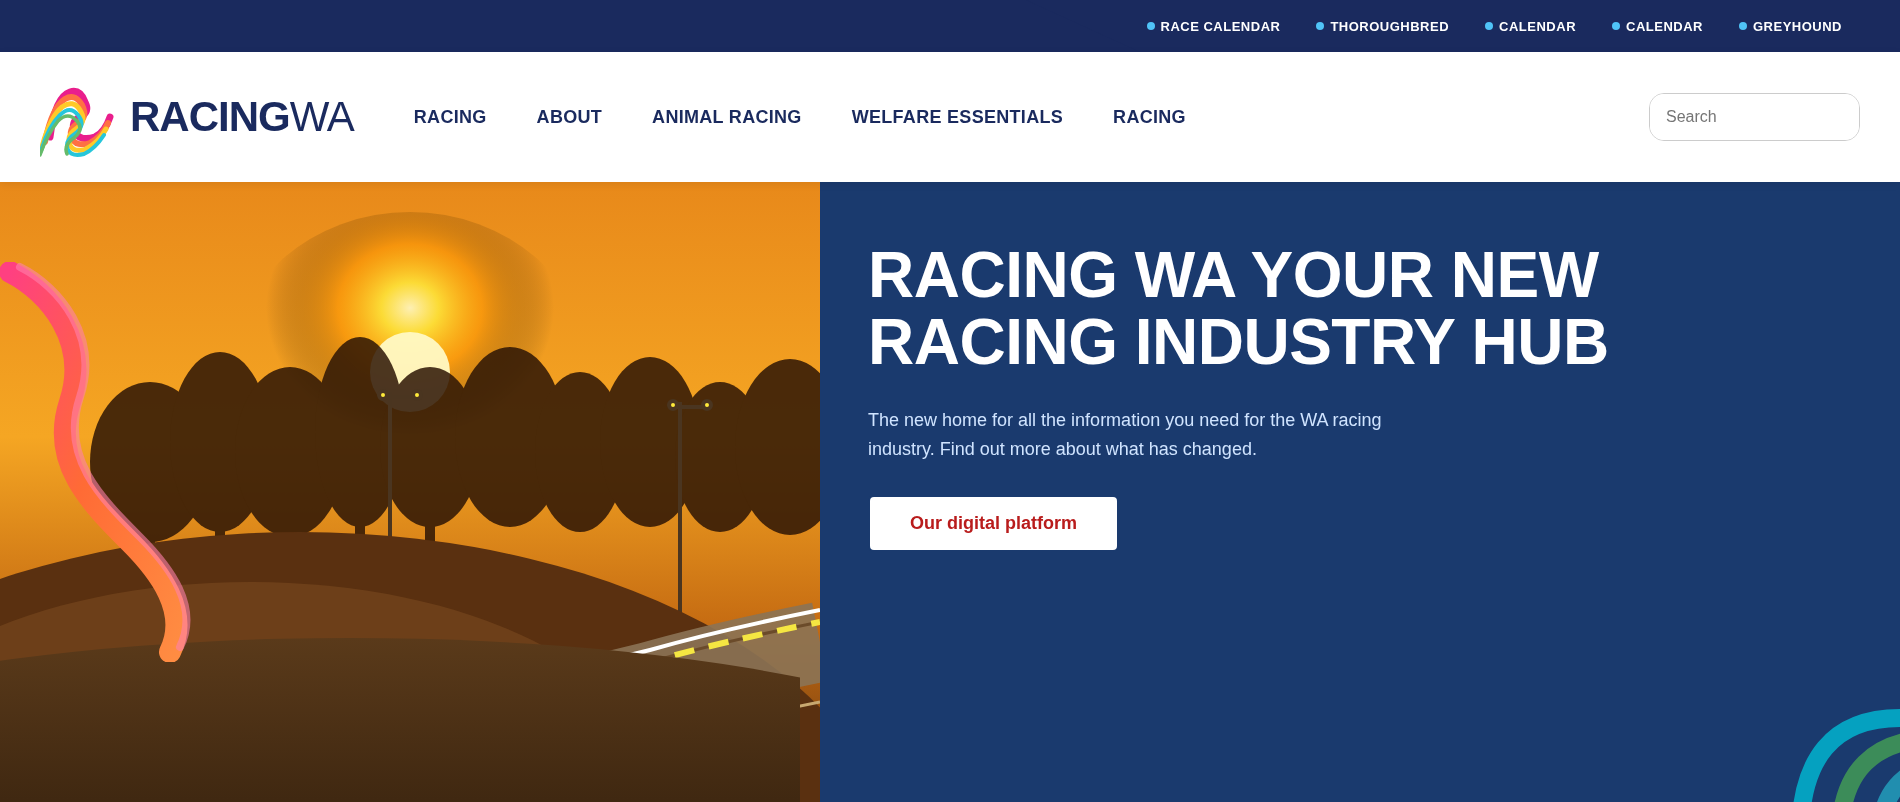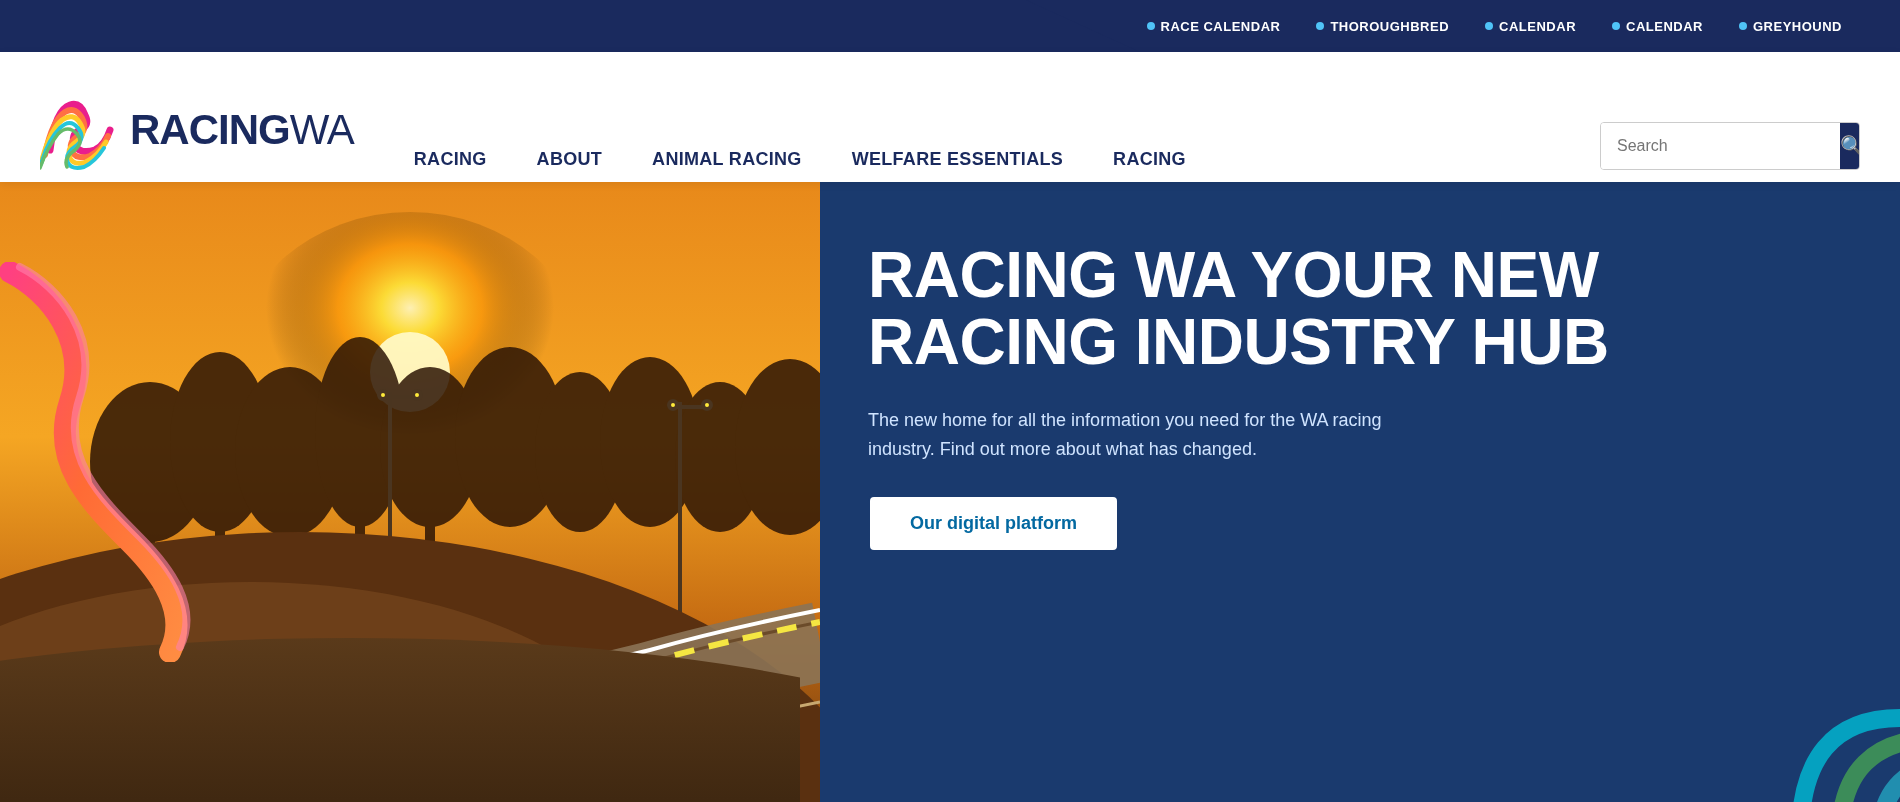--- a/index.html
+++ b/index.html
@@ -46,21 +46,21 @@
       height: 8px;
       border-radius: 50%;
       background: #4fc3f7;
       display: inline-block;
     }
 
     
     .header {
       background: #ffffff;
       display: flex;
-      align-items: flex-end;
+      align-items: center;
       padding: 12px 40px;
       height: 130px;
       box-shadow: 0 2px 8px rgba(0,0,0,0.08);
       position: relative;
       z-index: 10;
     }
     .logo-area {
       display: flex;
       align-items: center;
       margin-right: 60px;
@@ -85,24 +85,24 @@
       font-weight: 700;
       text-decoration: none;
       letter-spacing: 0.3px;
       white-space: nowrap;
     }
 
     .search-area {
       display: flex;
       align-items: center;
       border: 1.5px solid #cccccc;
-      border-radius: 4px;
+      border-radius: 15px;
       overflow: hidden;
       height: 48px;
-      width: 260px;
+      width: 211px;
     }
     .search-input {
       border: none;
       outline: none;
       padding: 0 16px;
       font-size: 16px;
       color: #999;
       flex: 1;
       height: 100%;
     }
@@ -205,21 +205,21 @@
       font-size: 18px;
       color: #d0e4ff;
       line-height: 1.6;
       max-width: 580px;
       margin-bottom: 31px;
     }
 
     .hero-btn {
       display: inline-block;
       background: #ffffff;
-      color: #0369a1;
+      color: #b91c1c;
       font-size: 18px;
       font-weight: 700;
       padding: 16px 40px;
       border-radius: 6px;
       text-decoration: none;
       border: 2px solid #1a3a6e;
       width: fit-content;
       cursor: pointer;
     }
 

